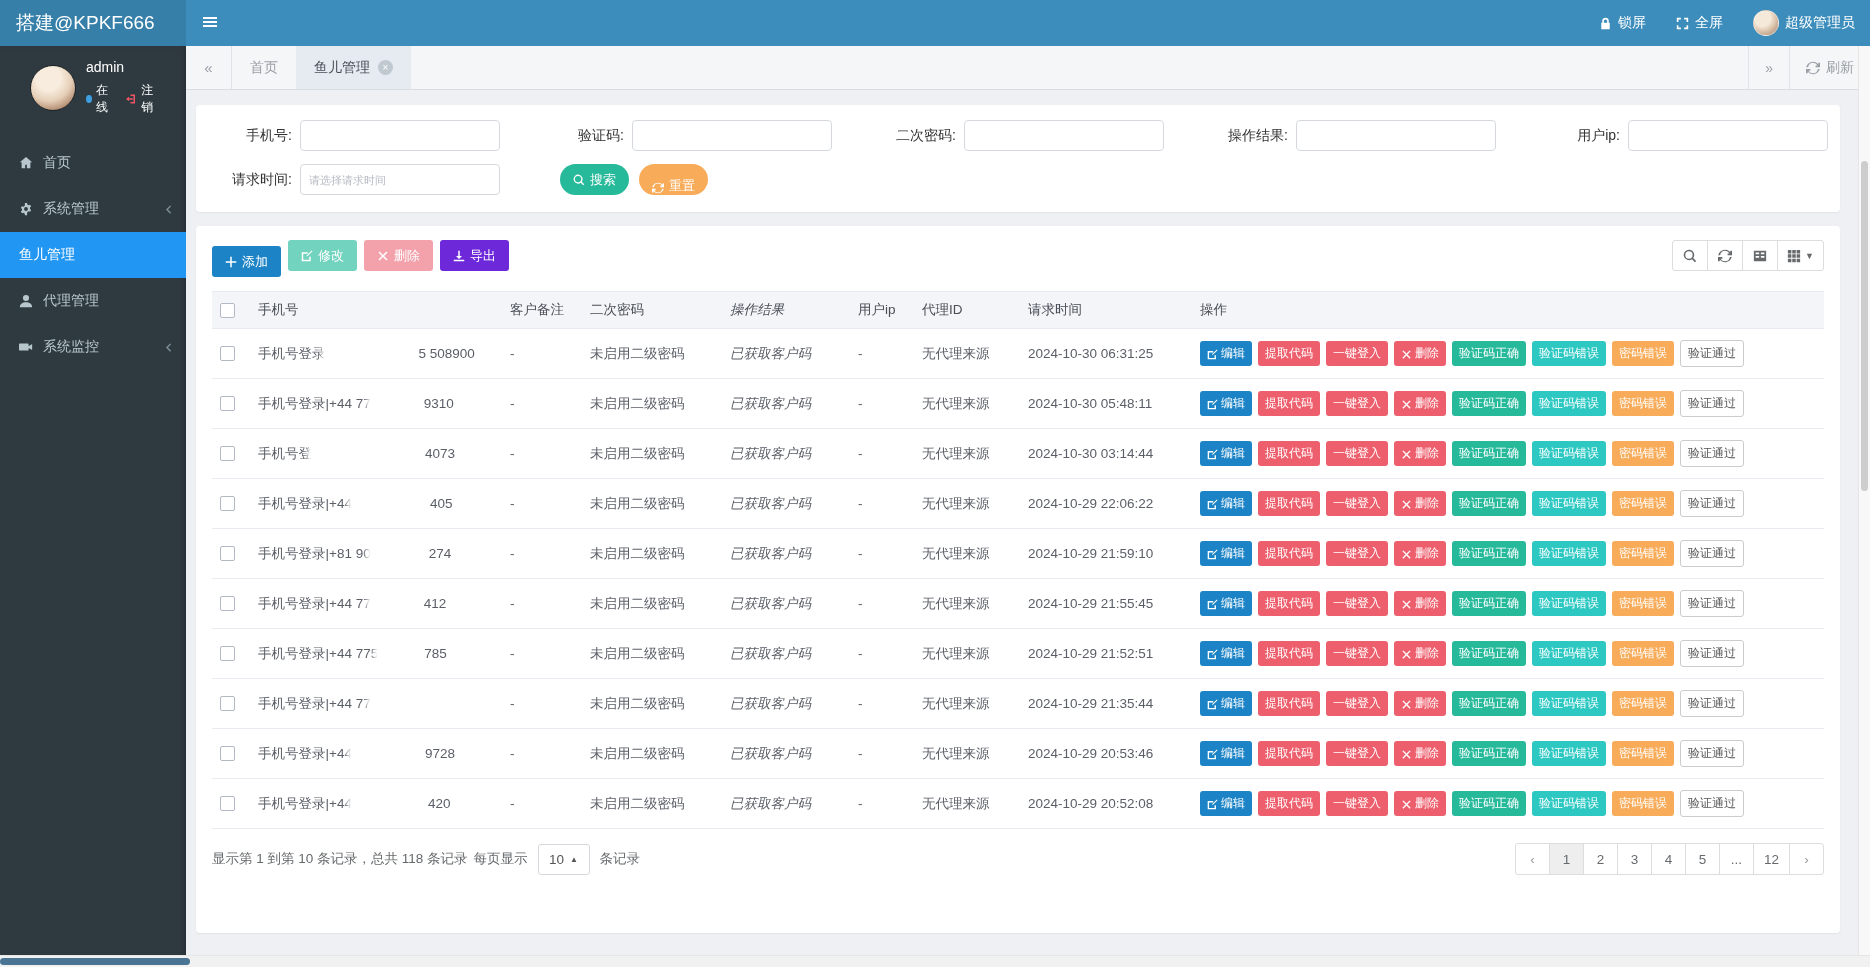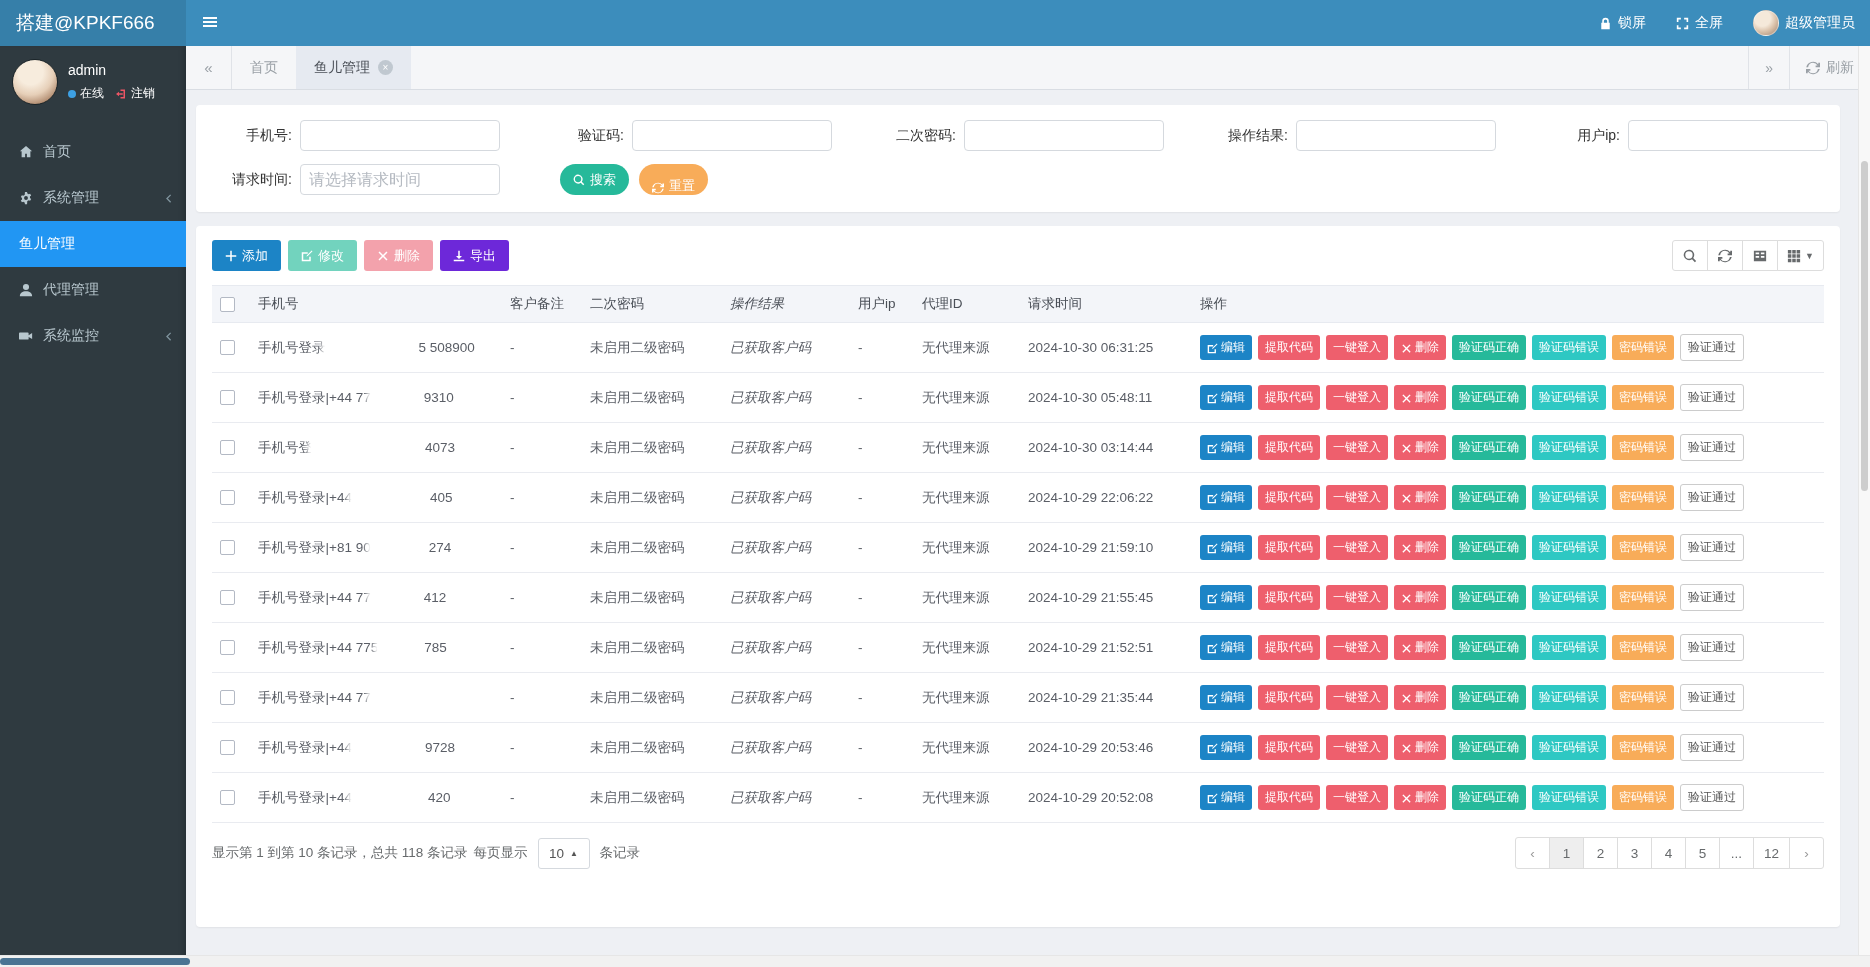--- a/index.html
+++ b/index.html
@@ -13,21 +13,21 @@
   .brand { width:186px; height:46px; background:#367fa9; color:#fff; font-size:19px; line-height:46px; padding-left:16px; white-space:nowrap; }
   .nav { flex:1; display:flex; align-items:stretch; }
   .hamburger { width:48px; color:#fff; background:transparent; border:none; font-size:16px; cursor:pointer; }
   .nav-right { margin-left:auto; display:flex; align-items:stretch; }
   .nav-item { display:flex; align-items:center; gap:6px; padding:0 15px; color:#fff; font-size:14px; cursor:pointer; }
   .nav-item svg { font-size:13px; }
   .avatar-sm { width:26px; height:26px; border-radius:50%; background:radial-gradient(circle at 35% 30%, #f5e9da 0 35%, #d9c0a8 60%, #9c7f6b 100%); border:1px solid rgba(255,255,255,.4); }
 
   
   .sidebar { position:absolute; top:46px; left:0; bottom:0; width:186px; background:#2f3a40; z-index:20; box-shadow:inset -4px 0 6px -3px rgba(0,0,0,.25); }
-  .user-panel { display:flex; gap:10px; padding:13px 12px 10px; align-items:center; }
+  .user-panel { display:flex; gap:10px; padding:13px 30px 10px; align-items:center; }
   .avatar-lg { width:46px; height:46px; border-radius:50%; flex:none; background:radial-gradient(circle at 40% 28%, #f7ecdd 0 30%, #e6cfb8 55%, #b08a6e 80%, #6e5342 100%); border:1px solid #1c2529; }
   .user-info { color:#fff; }
   .user-name { font-size:14px; margin-bottom:7px; }
   .user-status { font-size:12px; display:flex; align-items:center; gap:4px; color:#fff; }
   .dot { width:8px; height:8px; border-radius:50%; background:#3da0e3; display:inline-block; }
   .logout { display:flex; align-items:center; gap:3px; margin-left:8px; color:#fff; cursor:pointer; }
   .logout svg { color:#ed5565; font-size:12px; }
   .menu { list-style:none; margin-top:14px; }
   .menu-item { height:46px; display:flex; align-items:center; padding:0 12px 0 19px; color:#b8c7ce; font-size:14px; cursor:pointer; }
   .menu-item .mi-icon { width:24px; font-size:14px; color:#b8c7ce; }
@@ -45,32 +45,32 @@
   .tabbar-right .tbtn { display:flex; align-items:center; gap:6px; padding:0 16px; color:#9aa0a6; font-size:14px; border-left:1px solid #e0e3e8; cursor:pointer; background:transparent; border-top:none; border-bottom:none; border-right:none; }
 
   .content { flex:1; padding:15px 30px 0 10px; overflow:hidden; }
   .card { background:#fff; border-radius:4px; box-shadow:0 1px 2px rgba(0,0,0,.06); }
 
   
   .search-card { padding:15px 18px 4px; }
   .form-row { display:flex; align-items:center; margin-bottom:13px; }
   .field { display:flex; align-items:center; margin-right:46px; }
   .field label { width:78px; text-align:right; margin-right:8px; color:#333; font-size:14px; white-space:nowrap; }
-  .field input { width:200px; height:31px; border:1px solid #d5d9de; border-radius:4px; padding:0 8px; font-size:16px; color:#555; outline:none; }
+  .field input { width:200px; height:31px; border:1px solid #d5d9de; border-radius:4px; padding:0 8px; font-size:11px; color:#555; outline:none; }
   .field input::placeholder { color:#b5bac1; }
   .btn { display:inline-flex; align-items:center; gap:5px; border:none; border-radius:3px; color:#fff; font-size:13px; height:31px; padding:0 13px; cursor:pointer; white-space:nowrap; }
   .btn svg { font-size:12px; }
   .btn-search { background:#26b99a; margin-left:14px; border-radius:16px; }
   .btn-reset { background:#f8ac59; margin-left:10px; border-radius:16px;align-items:flex-end; }
 
   
   .table-card { margin-top:14px; padding:14px 16px 58px; }
   .toolbar { display:flex; align-items:flex-start; margin-bottom:14px; }
   .toolbar .btn { margin-right:7px; }
-  .btn-add { background:#1c84c6; }
+  .btn-add { background:#1c84c6;margin-top:6px; }
   .btn-modify { background:#72d3be; }
   .btn-delete { background:#f3a2ac; }
   .btn-export { background:#6d28d9; }
   .icon-group { margin-left:auto; display:flex; }
   .icon-btn { height:31px; min-width:36px; padding:0 9px; background:#fff; border:1px solid #ddd; color:#676a6c; font-size:14px; display:inline-flex; align-items:center; justify-content:center; gap:4px; margin-left:-1px; cursor:pointer; }
   .icon-btn:first-child { border-radius:3px 0 0 3px; margin-left:0; }
   .icon-btn:last-child { border-radius:0 3px 3px 0; }
   .caret { font-size:9px; }
 
   table { width:100%; border-collapse:collapse; font-size:13.5px; color:#5a5e66; table-layout:fixed; }

